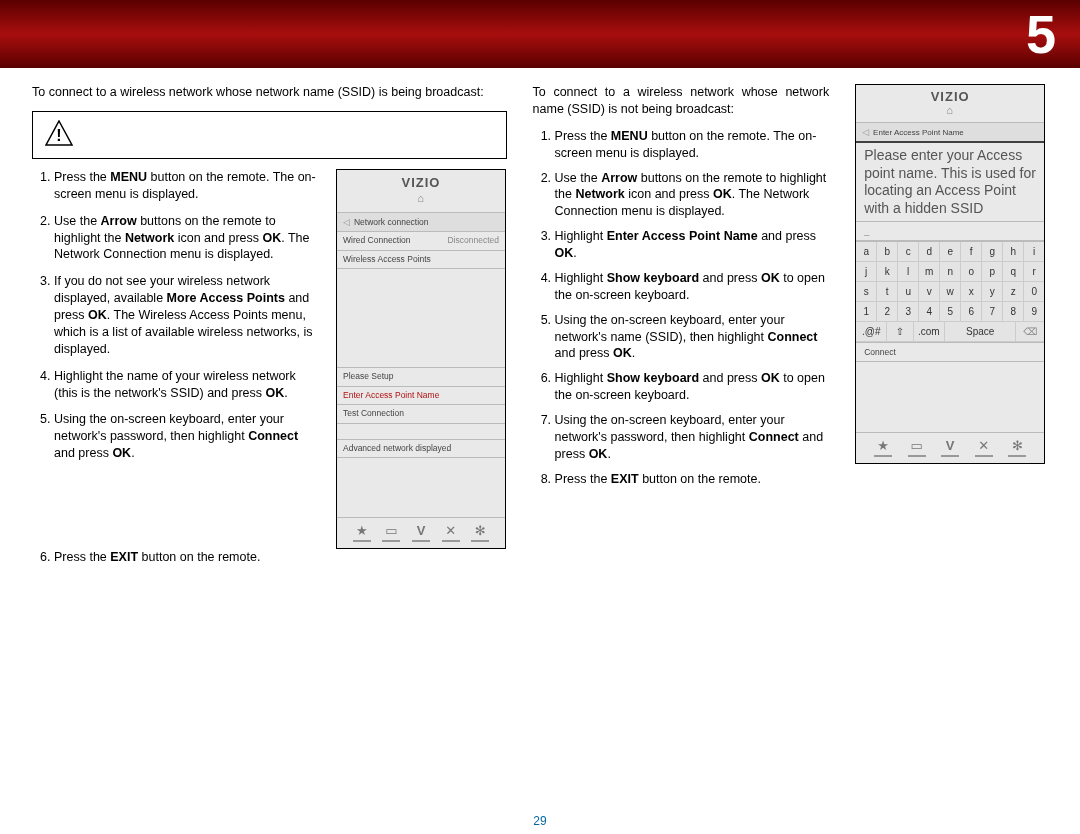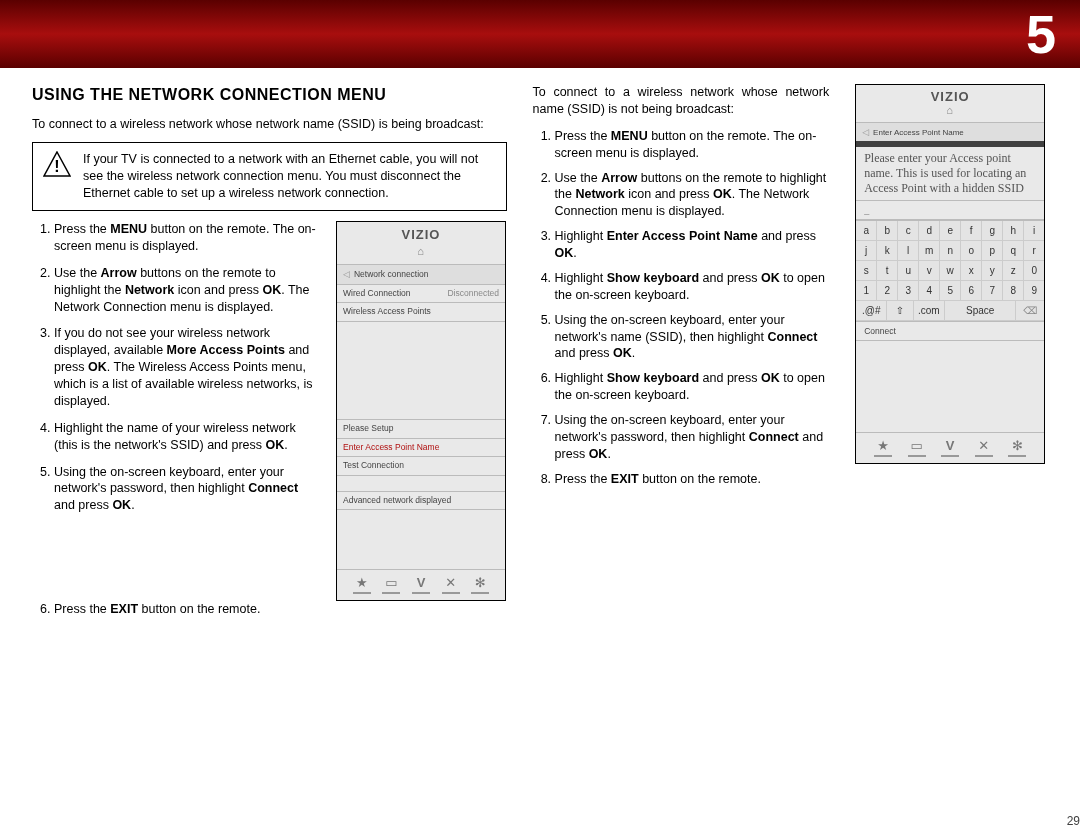--- a/index.html
+++ b/index.html
@@ -116,26 +116,25 @@
   .figure2 {
     border: 1px solid #000;
     background: #e9e9e9;
     width: 190px;
     height: 380px;
     display: flex;
     flex-direction: column;
   }
   .figure2 .menu-row { font-size: 8px; padding: 4px 6px; }
   .help-text {
-    font-size: 12px;
+    font-size: 14px;
     color: #555;
     padding: 4px 8px;
-    border-top: 6px solid #404040;
+    border-top: 2px solid #404040;
     line-height: 1.25;
-    font-family: Liberation Serif, serif;
   }
   .osk-input {
     border-top: 1px solid #bbb;
     border-bottom: 1px solid #bbb;
     padding: 4px 8px;
     font-size: 9px;
     color: #888;
     min-height: 18px;
   }
   .keyboard {
@@ -160,46 +159,44 @@
   .connect-row {
     border-top: 1px solid #bbb;
     padding: 4px 8px;
     font-size: 8.5px;
     color: #444;
   }
   .page-num-bottom {
     position: absolute;
     left: 0; right: 0;
     bottom: 6px;
-    text-align: right;
+    text-align: center;
     font-size: 12px;
-    color: #404040;
+    color: #0369a1;
   }
 </style>
 </head>
 <body>
 
 <div class="page-header">
   <div class="page-number-top">5</div>
 </div>
 
 <div class="content">
 
   <div class="col1">
-    <h2 class="section-title">USING THE NETWORK CONNECTION MENU</h2>
     <p class="lead-in">To connect to a wireless network whose network name (SSID) is being broadcast:</p>
 
     <div class="note-box">
       <span class="warn">
         <svg width="28" height="26" viewBox="0 0 28 26">
             <polygon points="14,1 27,25 1,25" fill="none" stroke="#000" stroke-width="1.5"></polygon>
             <text x="14" y="21" text-anchor="middle" font-size="16" font-weight="bold" fill="#000">!</text>
           </svg>
       </span>
-      <span class="note-text">If your TV is connected to a network with an Ethernet cable, you will not see the wireless network connection menu. You must disconnect the Ethernet cable to set up a wireless network connection.</span>
     </div>
 
     <div class="steps-with-figure">
       <div class="steps-left">
         <ol class="steps">
           <li><span>Press the </span><b>MENU</b><span> button on the remote. The on-screen menu is displayed.</span></li>
           <li><span>Use the </span><b>Arrow</b><span> buttons on the remote to highlight the </span><b>Network</b><span> icon and press </span><b>OK</b><span>. The Network Connection menu is displayed.</span></li>
           <li><span>If you do not see your wireless network displayed, available </span><b>More Access Points</b><span> and press </span><b>OK</b><span>. The Wireless Access Points menu, which is a list of available wireless networks, is displayed.</span></li>
           <li><span>Highlight the name of your wireless network (this is the network's SSID) and press </span><b>OK</b><span>.</span></li>
           <li><span>Using the on-screen keyboard, enter your network's password, then highlight </span><b>Connect</b><span> and press </span><b>OK</b><span>.</span></li>

